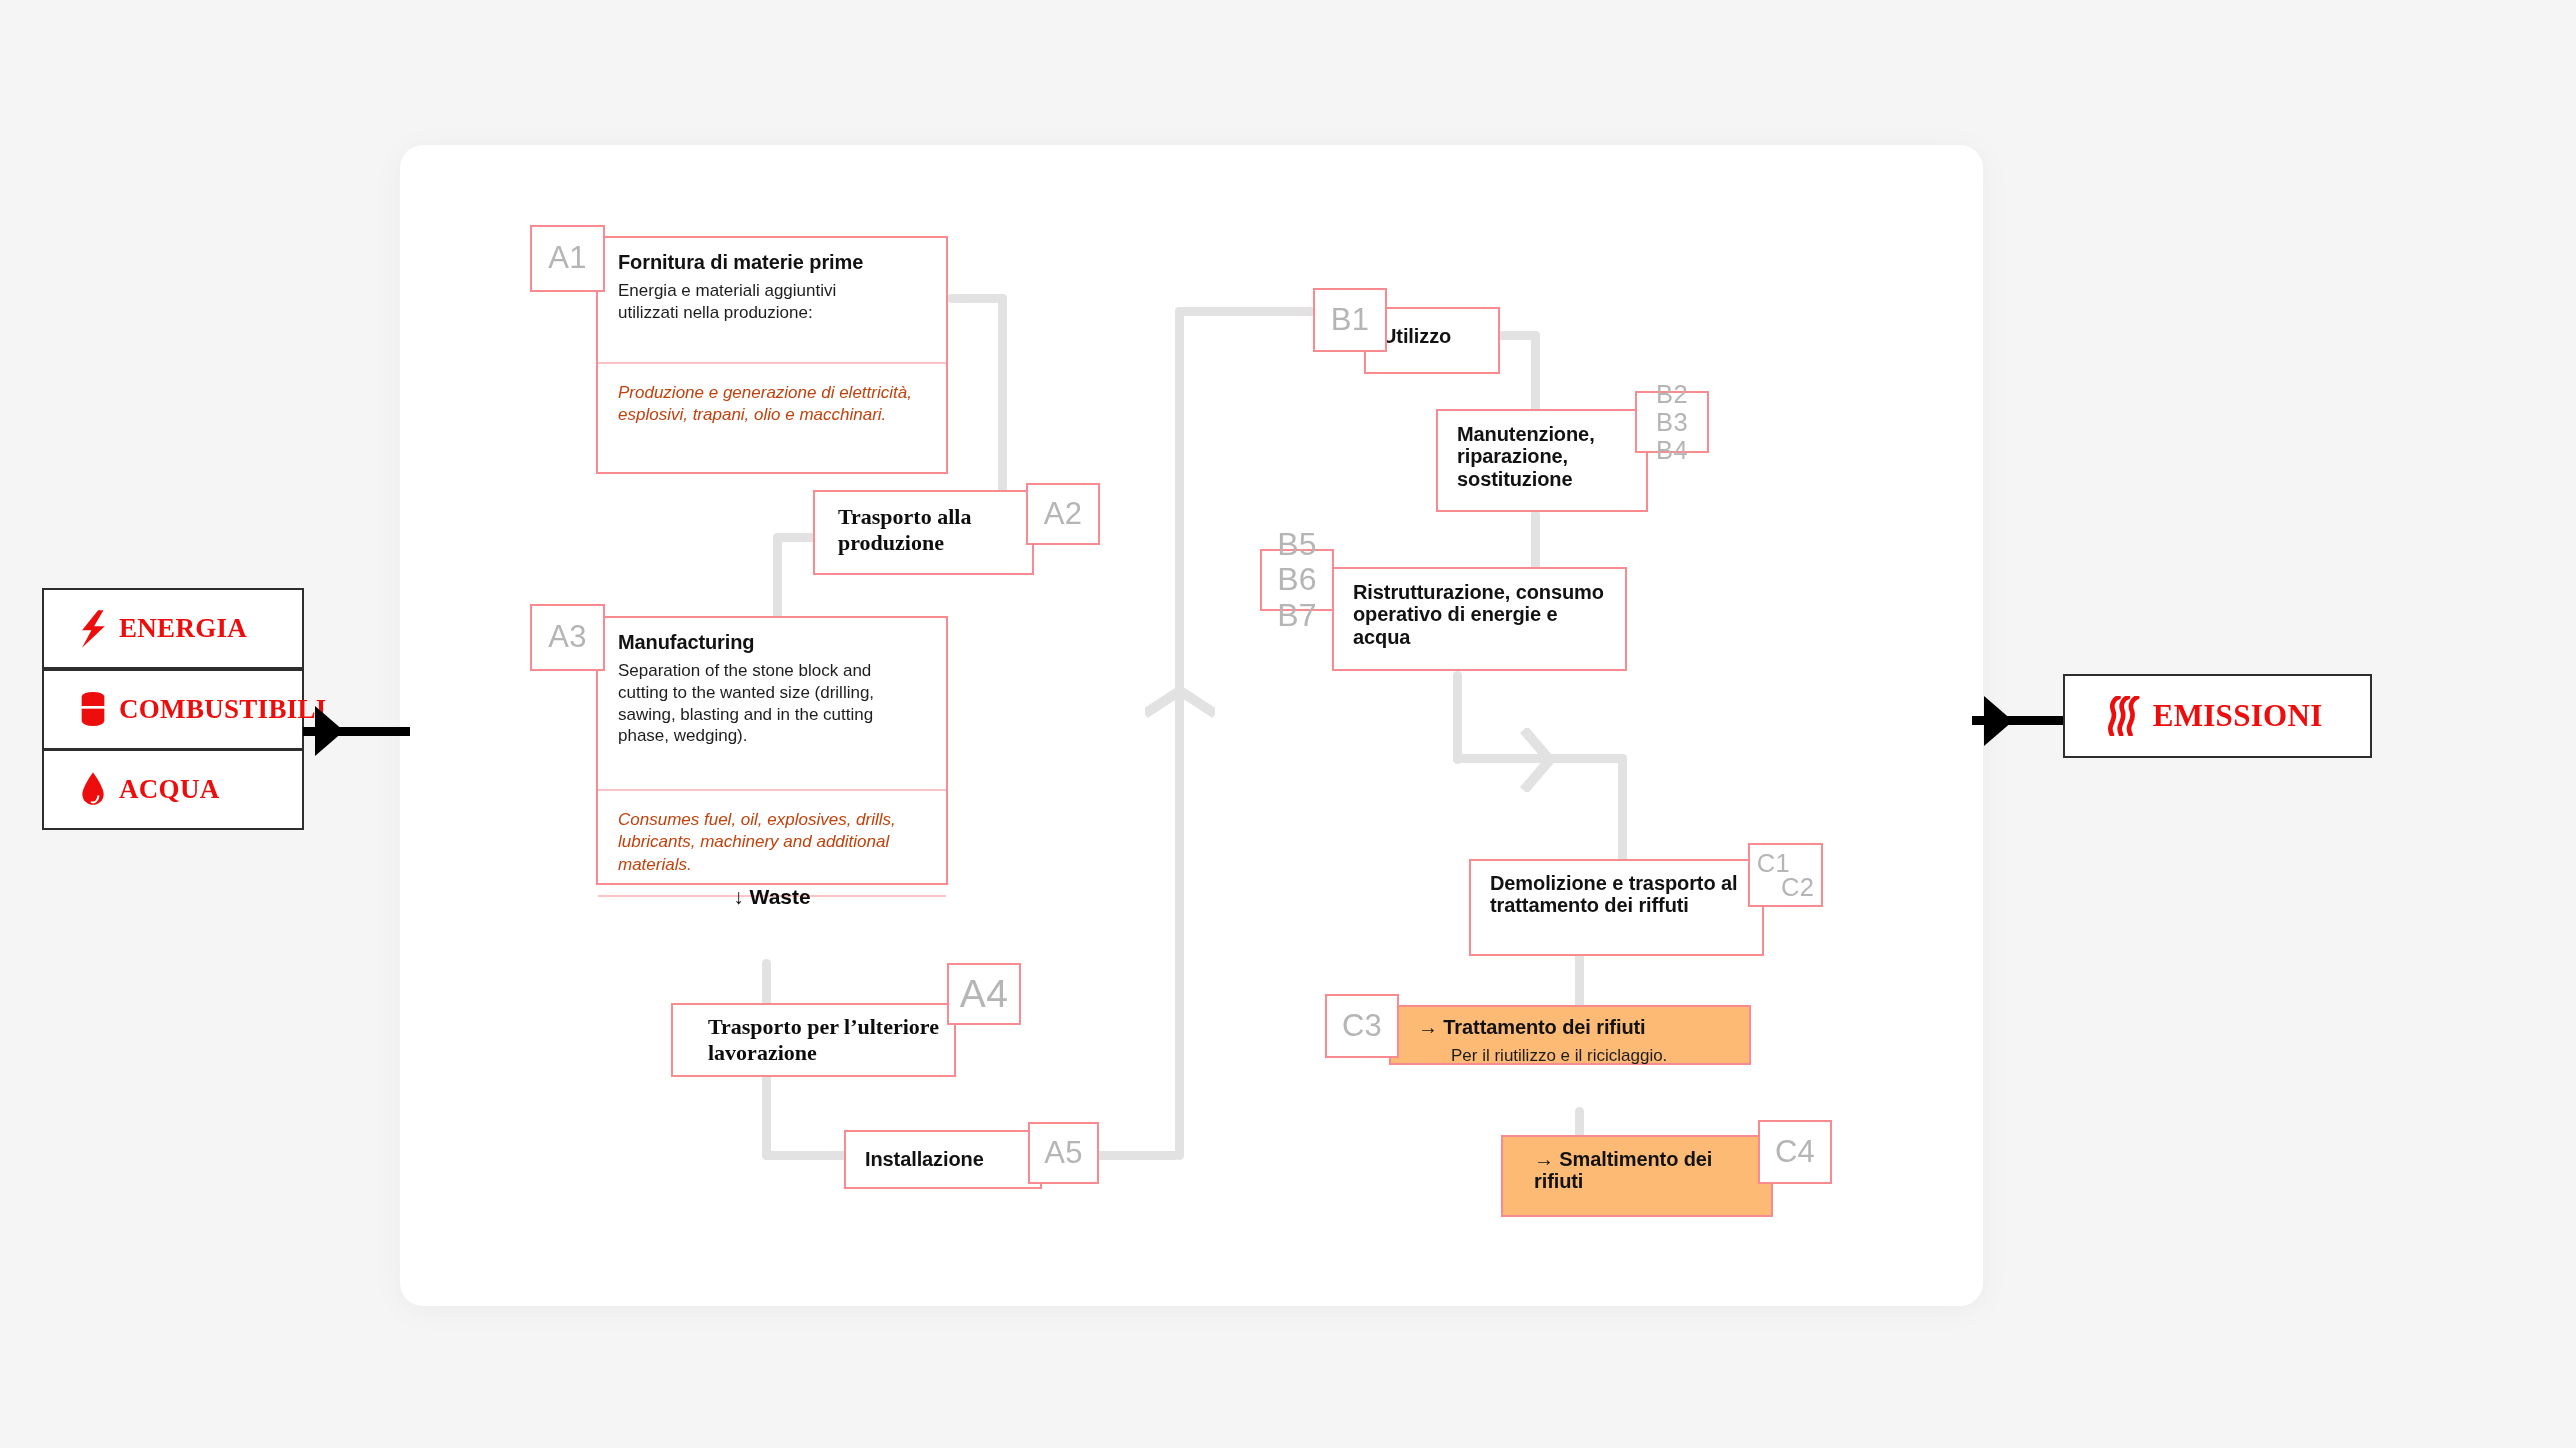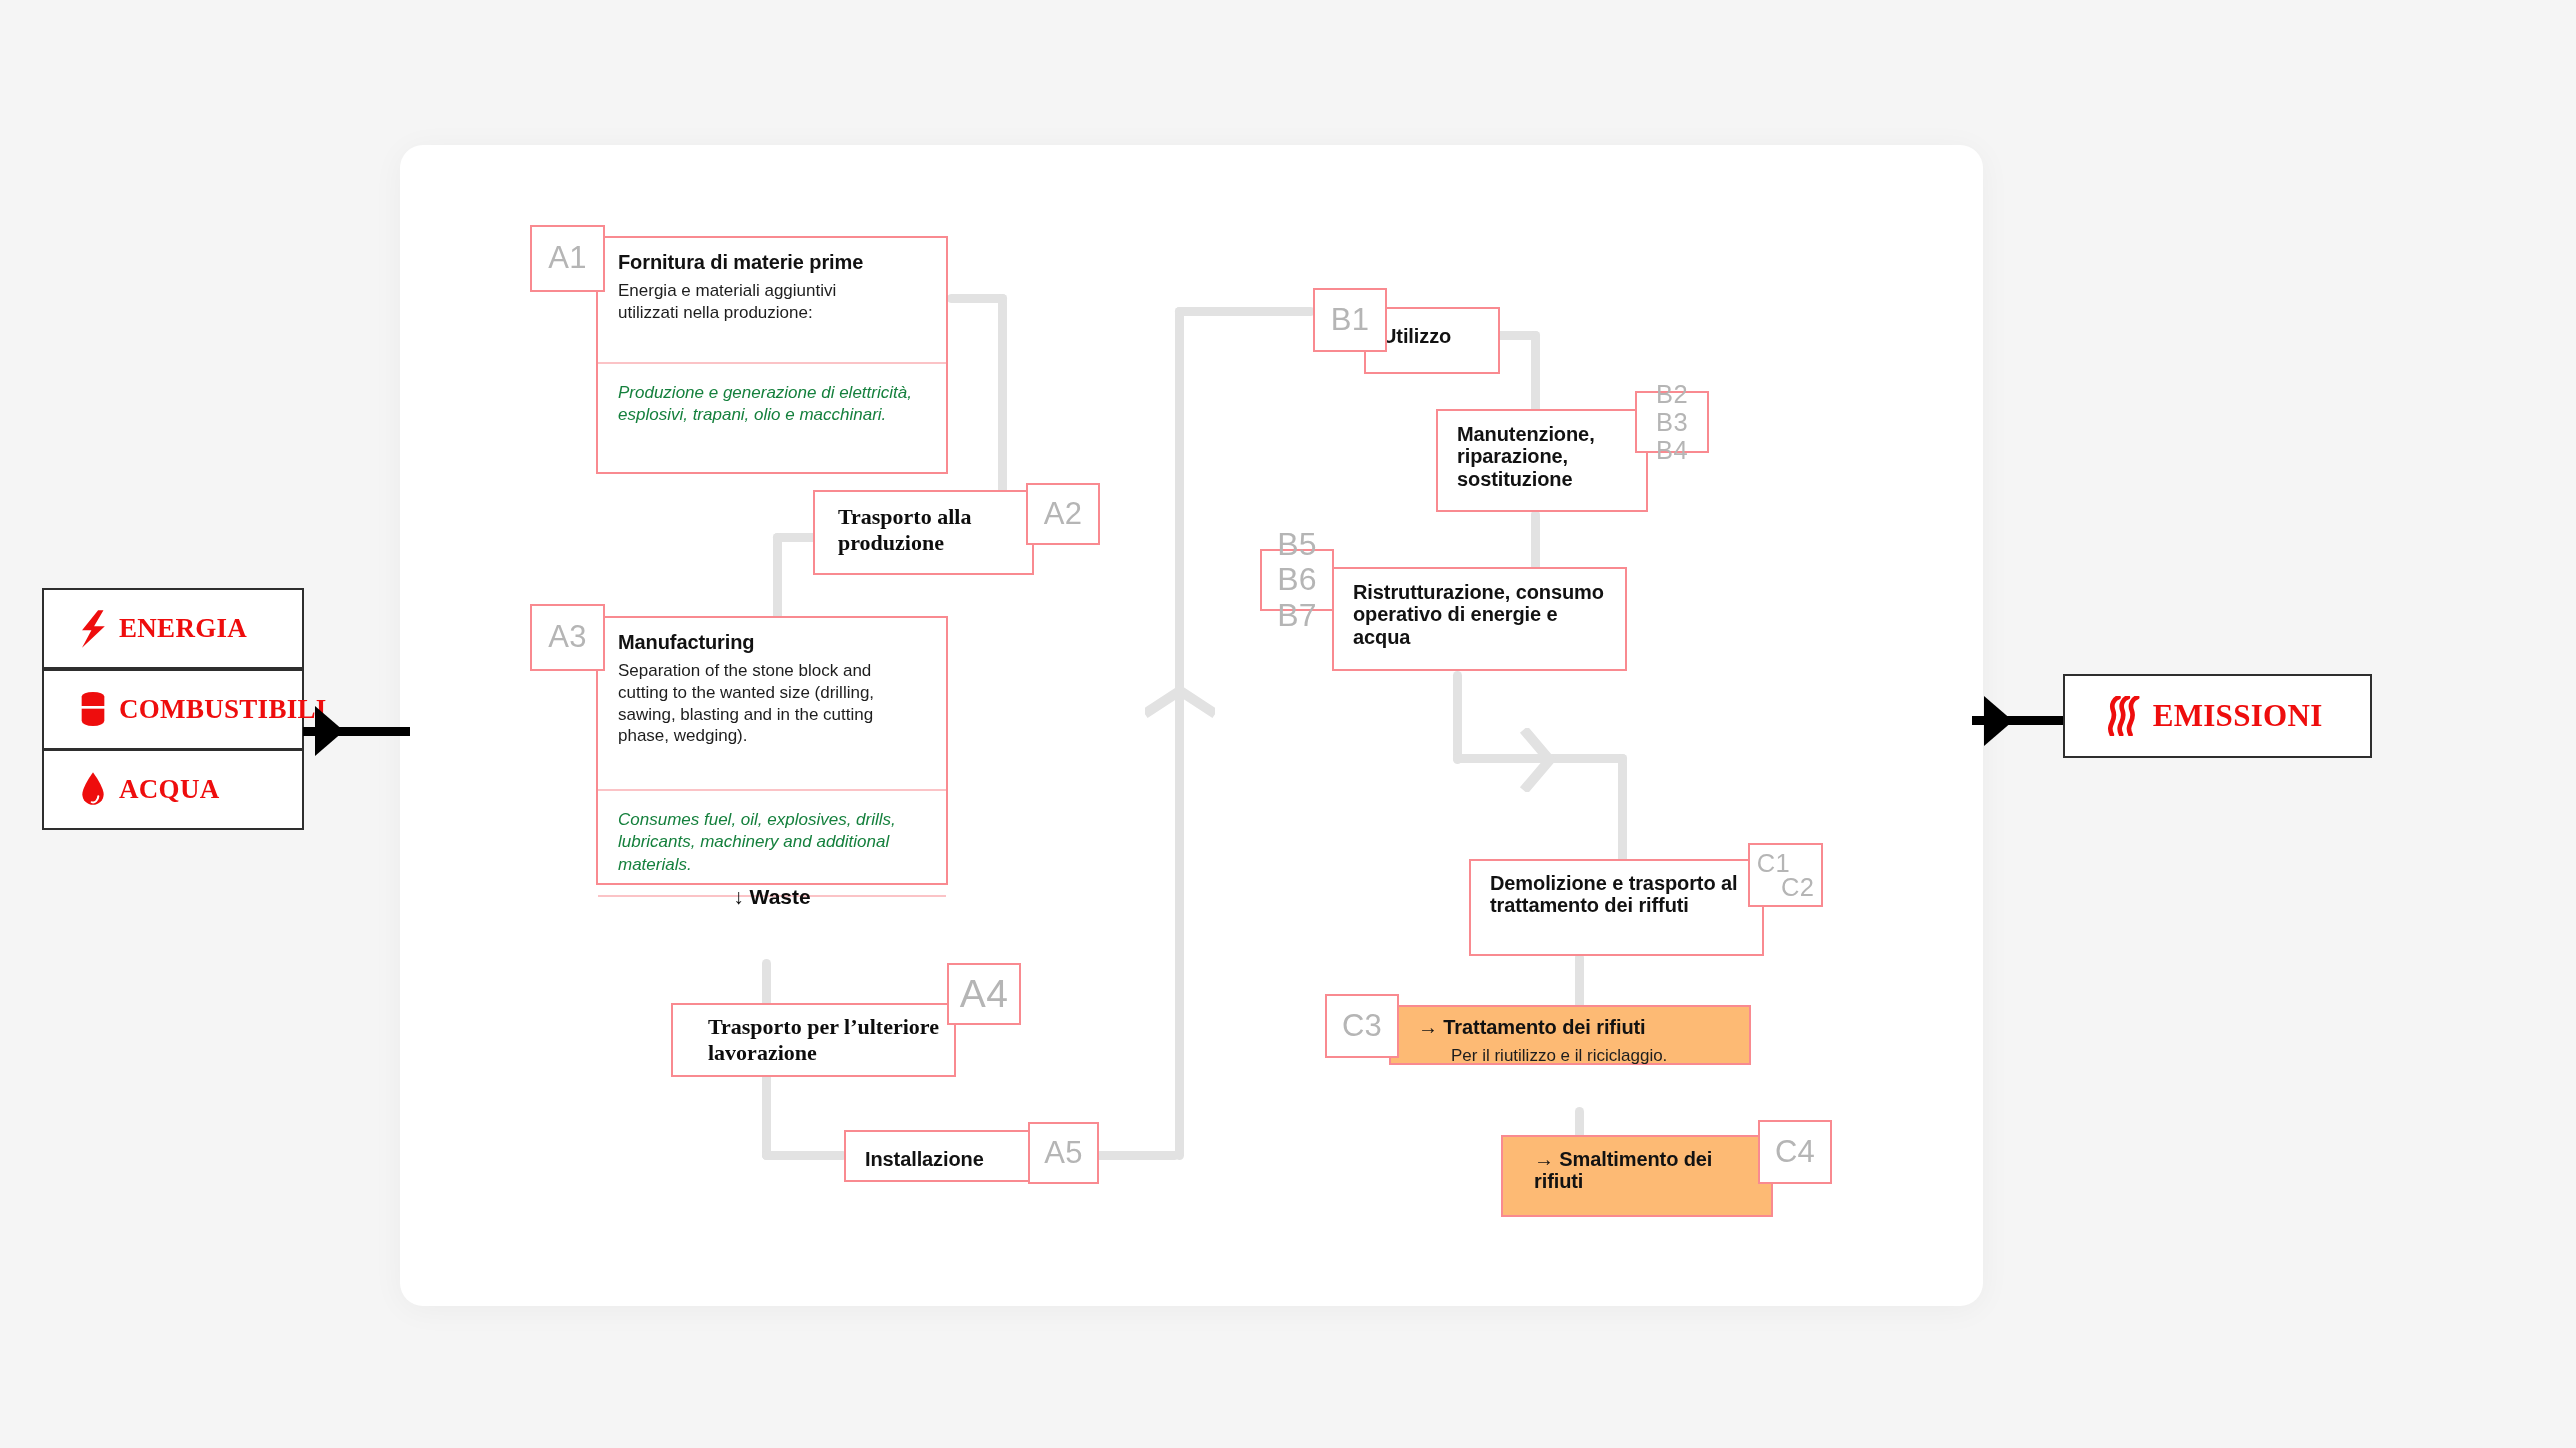--- a/index.html
+++ b/index.html
@@ -11,21 +11,21 @@
   
   #canvas-panel{
     position:absolute;left:400px;top:145px;width:1583px;height:1161px;
     background:#ffffff;border-radius:23px;
     box-shadow:0 4px 32px rgba(0,0,0,.045);
   }
   
   .node{position:absolute;box-sizing:border-box;border:2px solid #f98a90;background:#fff;}
   .node .title{font-weight:700;color:#121212;letter-spacing:-0.1px;line-height:1.12;}
   .node .sub{color:#1d1d1d;line-height:1.28;}
-  .node .ital{font-style:italic;color:#15803d;line-height:1.32;}
+  .node .ital{font-style:italic;color:#c2410c;line-height:1.32;}
   .serifbold{font-family:"Liberation Serif", serif;font-weight:700;color:#0d0d0d;line-height:1.16;}
   .code{position:absolute;box-sizing:border-box;border:2px solid #f98a90;background:#fff;
         color:#b5b5b5;font-weight:400;display:flex;align-items:center;justify-content:center;
         text-align:center;line-height:1.1;letter-spacing:0.3px;}
   .seg{position:absolute;background:#e2e2e2;}
   .divider{position:absolute;left:0;right:0;height:2px;background:#fbc3c6;}
   .grayfill{background:#fdba74;}
   
   .blackbox{position:absolute;box-sizing:border-box;border:2px solid #2e2e2e;background:#fff;
             display:flex;align-items:center;}
@@ -132,21 +132,21 @@
     <span style="font-size:21px;font-weight:700;color:#0d0d0d;">↓ Waste</span>
   </div>
 </div>
 <div class="code" style="left:530px;top:604px;width:75px;height:67px;font-size:31px;">A3</div>
 
 <div class="node" style="left:671px;top:1003px;width:285px;height:74px;">
   <div class="serifbold" style="position:absolute;left:35px;top:9.4px;width:268px;font-size:22px;">Trasporto per l’ulteriore lavorazione</div>
 </div>
 <div class="code" style="left:947px;top:963px;width:74px;height:62px;font-size:39px;">A4</div>
 
-<div class="node" style="left:844px;top:1130px;width:198px;height:52px;">
+<div class="node" style="left:844px;top:1130px;width:198px;height:59px;">
   <div class="title" style="position:absolute;left:19px;top:16px;font-size:20px;">Installazione</div>
 </div>
 <div class="code" style="left:1028px;top:1122px;width:71px;height:62px;font-size:31px;">A5</div>
 
 <div class="node" style="left:1364px;top:307px;width:136px;height:67px;">
   <div class="title" style="position:absolute;left:16px;top:16px;font-size:20px;">Utilizzo</div>
 </div>
 <div class="code" style="left:1313px;top:288px;width:74px;height:64px;font-size:31px;">B1</div>
 
 <div class="node" style="left:1436px;top:409px;width:212px;height:103px;">

